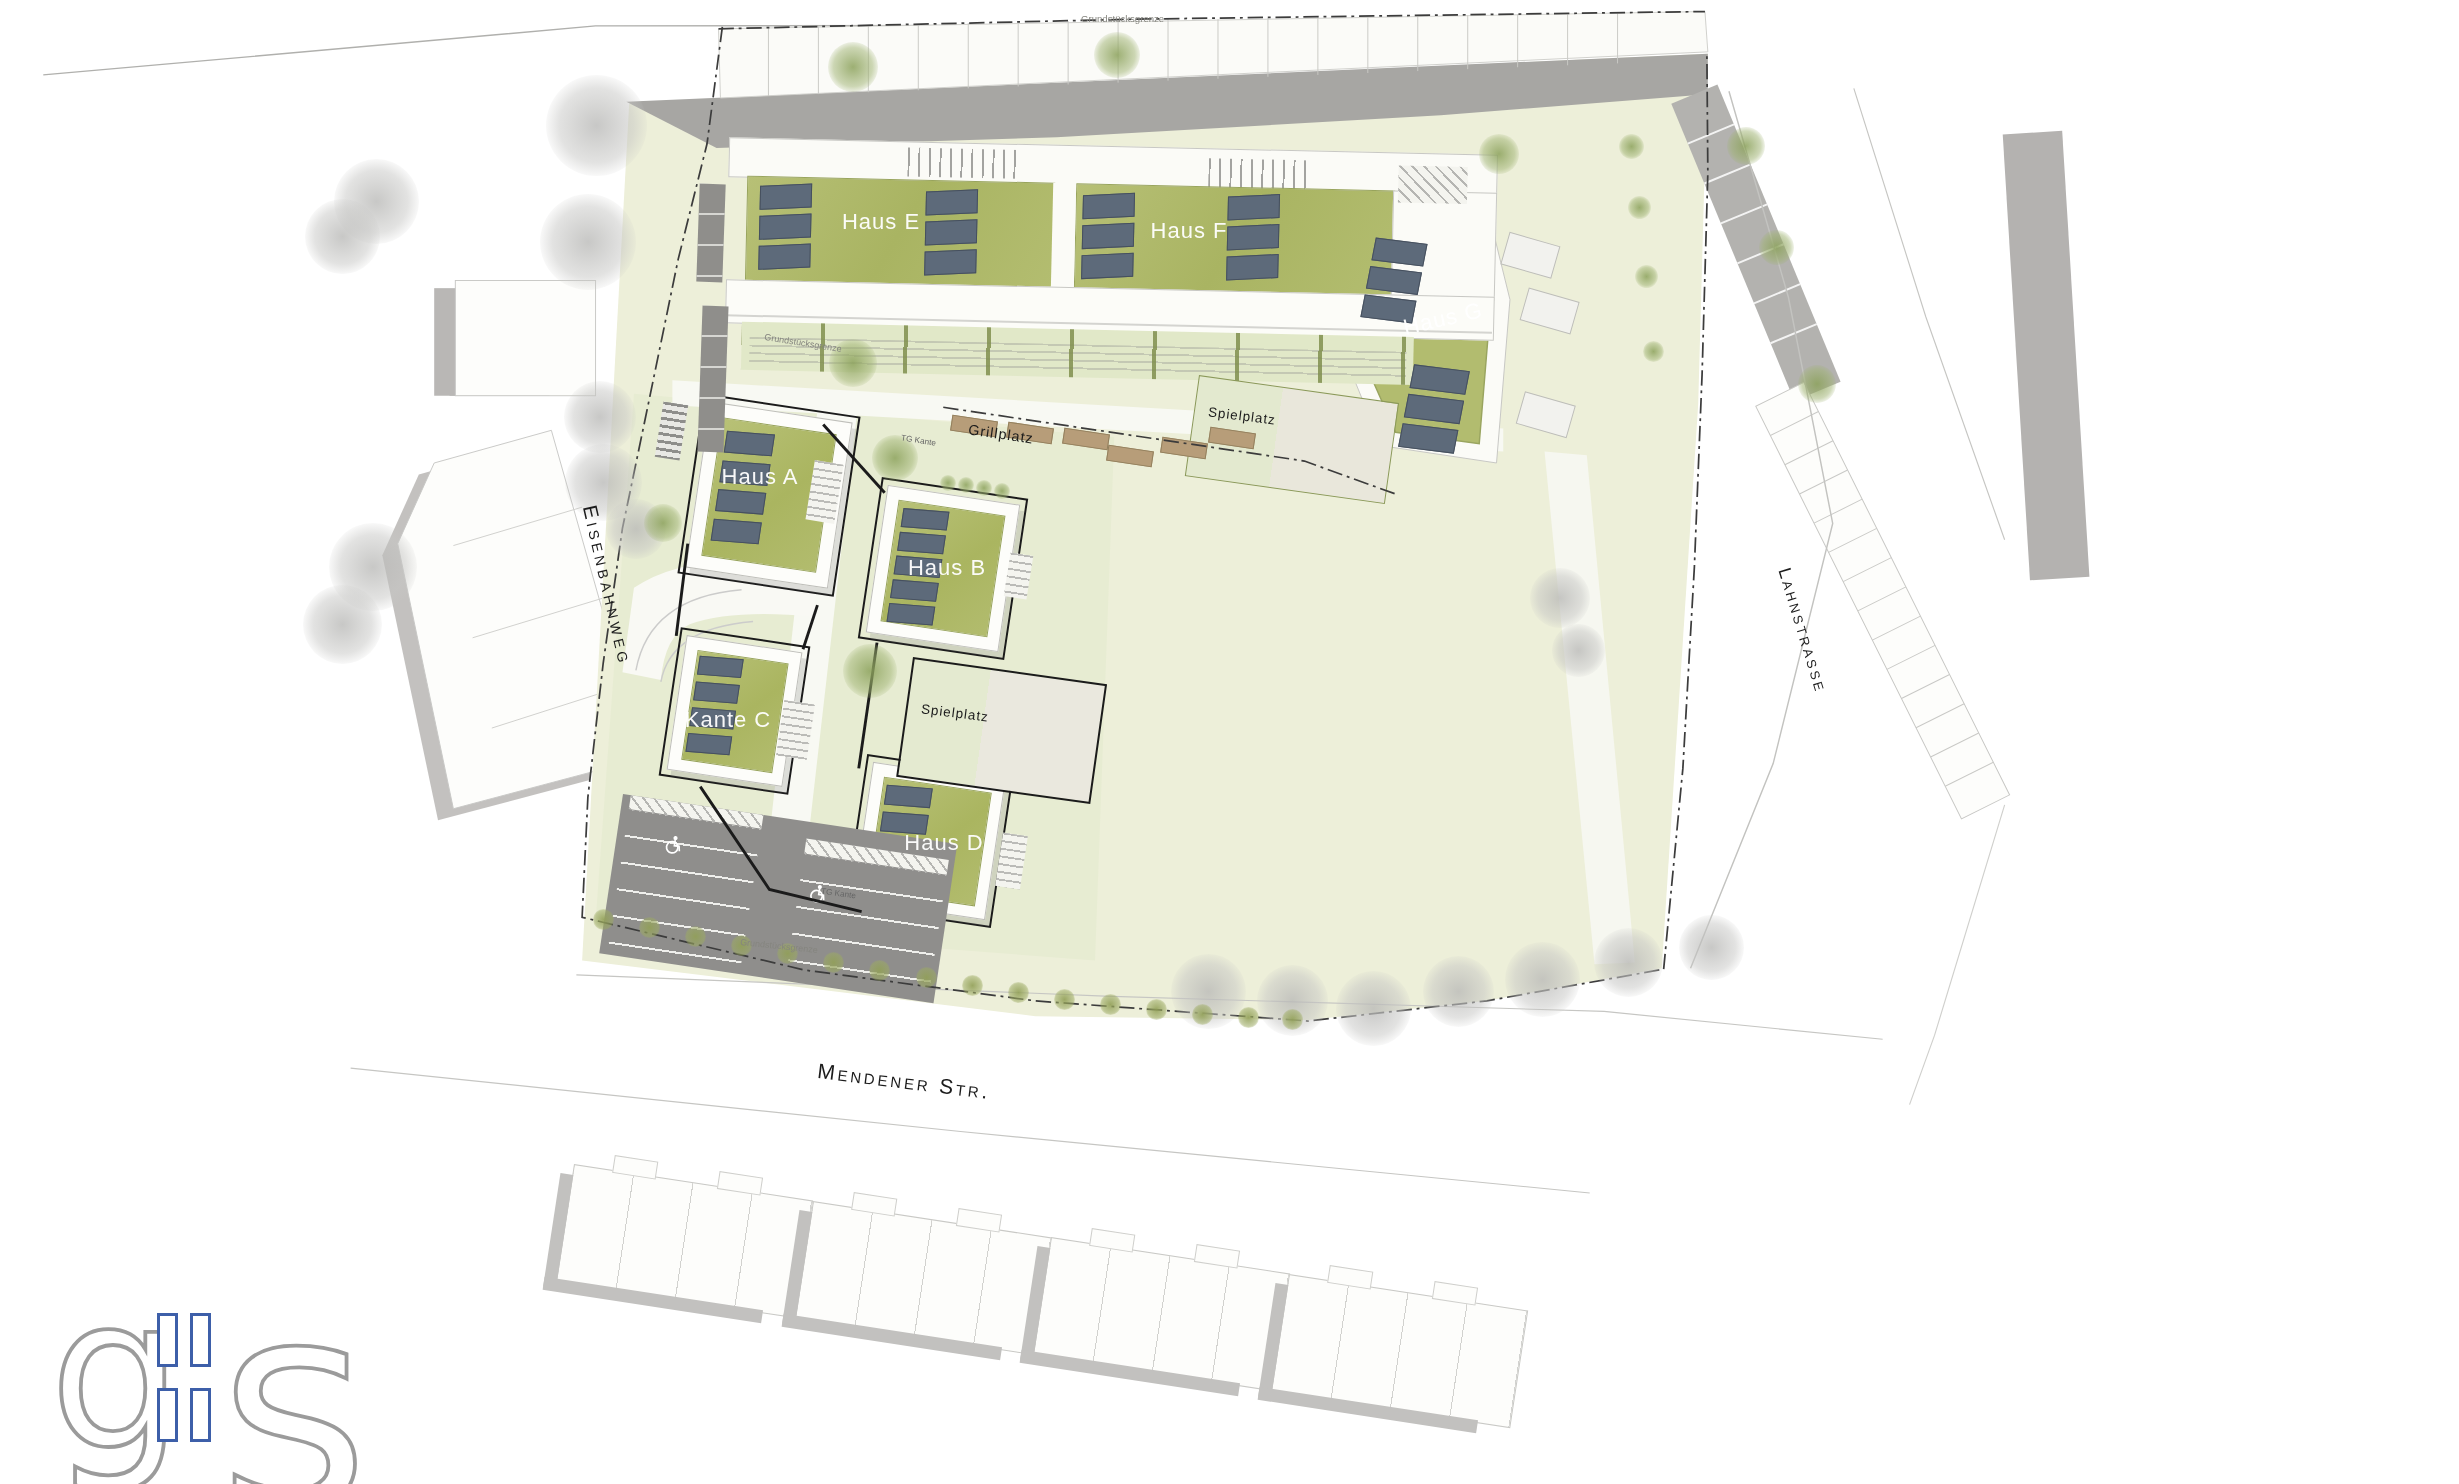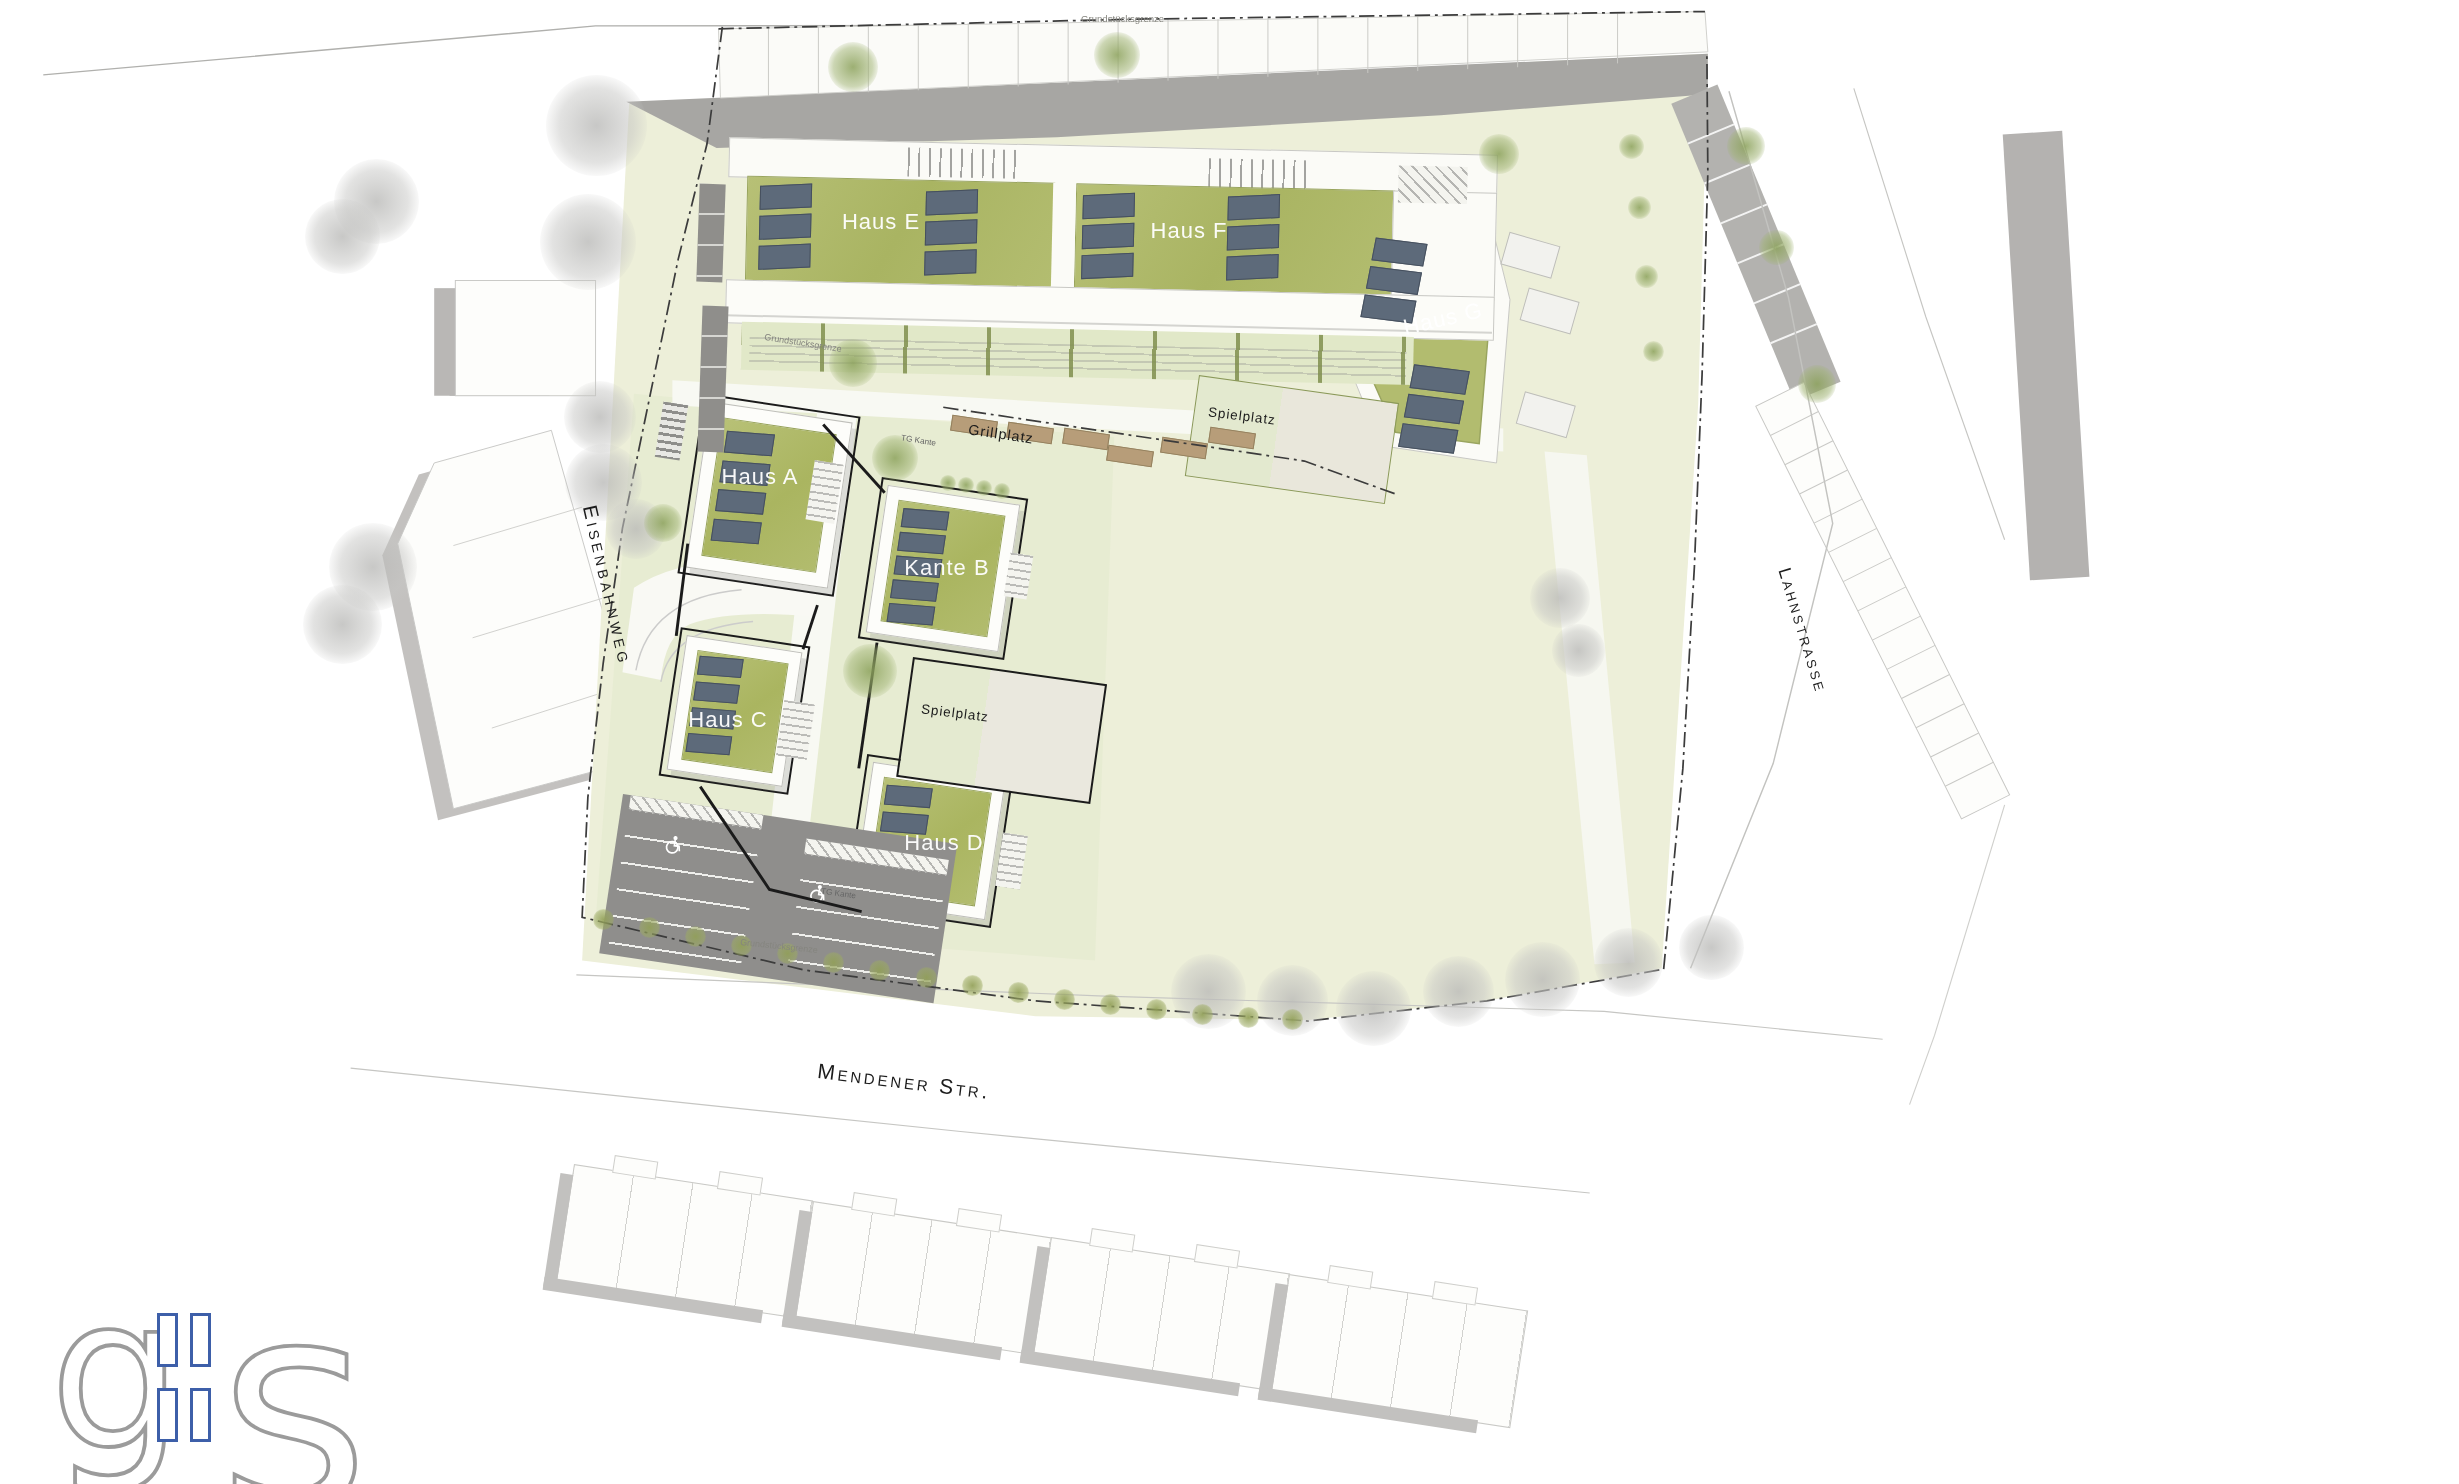--- a/index.html
+++ b/index.html
@@ -401,22 +401,22 @@
     <div class="hb" style="left:1146px;top:999px;width:21px;height:21px;"></div>
     <div class="hb" style="left:1192px;top:1004px;width:21px;height:21px;"></div>
     <div class="hb" style="left:1238px;top:1007px;width:21px;height:21px;"></div>
     <div class="hb" style="left:1282px;top:1009px;width:21px;height:21px;"></div>
   </div>
 
   <div class="lbl" style="left:881px;top:222px;">Haus E</div>
   <div class="lbl" style="left:1189px;top:231px;">Haus F</div>
   <div class="lbl" style="left:1443px;top:319px;transform:translate(-50%,-50%) rotate(-13deg);">Haus G</div>
   <div class="lbl" style="left:760px;top:477px;">Haus A</div>
-  <div class="lbl" style="left:947px;top:568px;">Kante B</div>
-  <div class="lbl" style="left:728px;top:720px;">Haus C</div>
+  <div class="lbl" style="left:947px;top:568px;">Haus B</div>
+  <div class="lbl" style="left:728px;top:720px;">Kante C</div>
   <div class="lbl" style="left:944px;top:843px;">Haus D</div>
   <div class="lbl" style="left:1001px;top:434px;color:#1c1c1c;font-size:14.4px;transform:translate(-50%,-50%) rotate(8deg);">Grillplatz</div>
   <div class="lbl" style="left:1242px;top:416px;color:#1c1c1c;font-size:13.4px;transform:translate(-50%,-50%) rotate(7deg);">Spielplatz</div>
   <div class="lbl" style="left:955px;top:713px;color:#1c1c1c;font-size:13.4px;transform:translate(-50%,-50%) rotate(7deg);">Spielplatz</div>
 
   <div class="street" style="left:495px;top:562px;font-size:20px;letter-spacing:3.8px;transform:rotate(77deg);transform-origin:center;width:231px;text-align:center;left:492px;top:574px;">Eisenbahnweg</div>
   <div class="street" style="left:1723px;top:620px;font-size:18px;letter-spacing:2.9px;transform:rotate(73deg);transform-origin:center;width:159px;text-align:center;">Lahnstrasse</div>
   <div class="street" style="left:819px;top:1059px;font-size:21px;letter-spacing:2.9px;transform:rotate(7deg);transform-origin:0 0;">Mendener Str.</div>
 
   <div class="tiny" style="left:1081px;top:13.4px;">Grundstücksgrenze</div>

